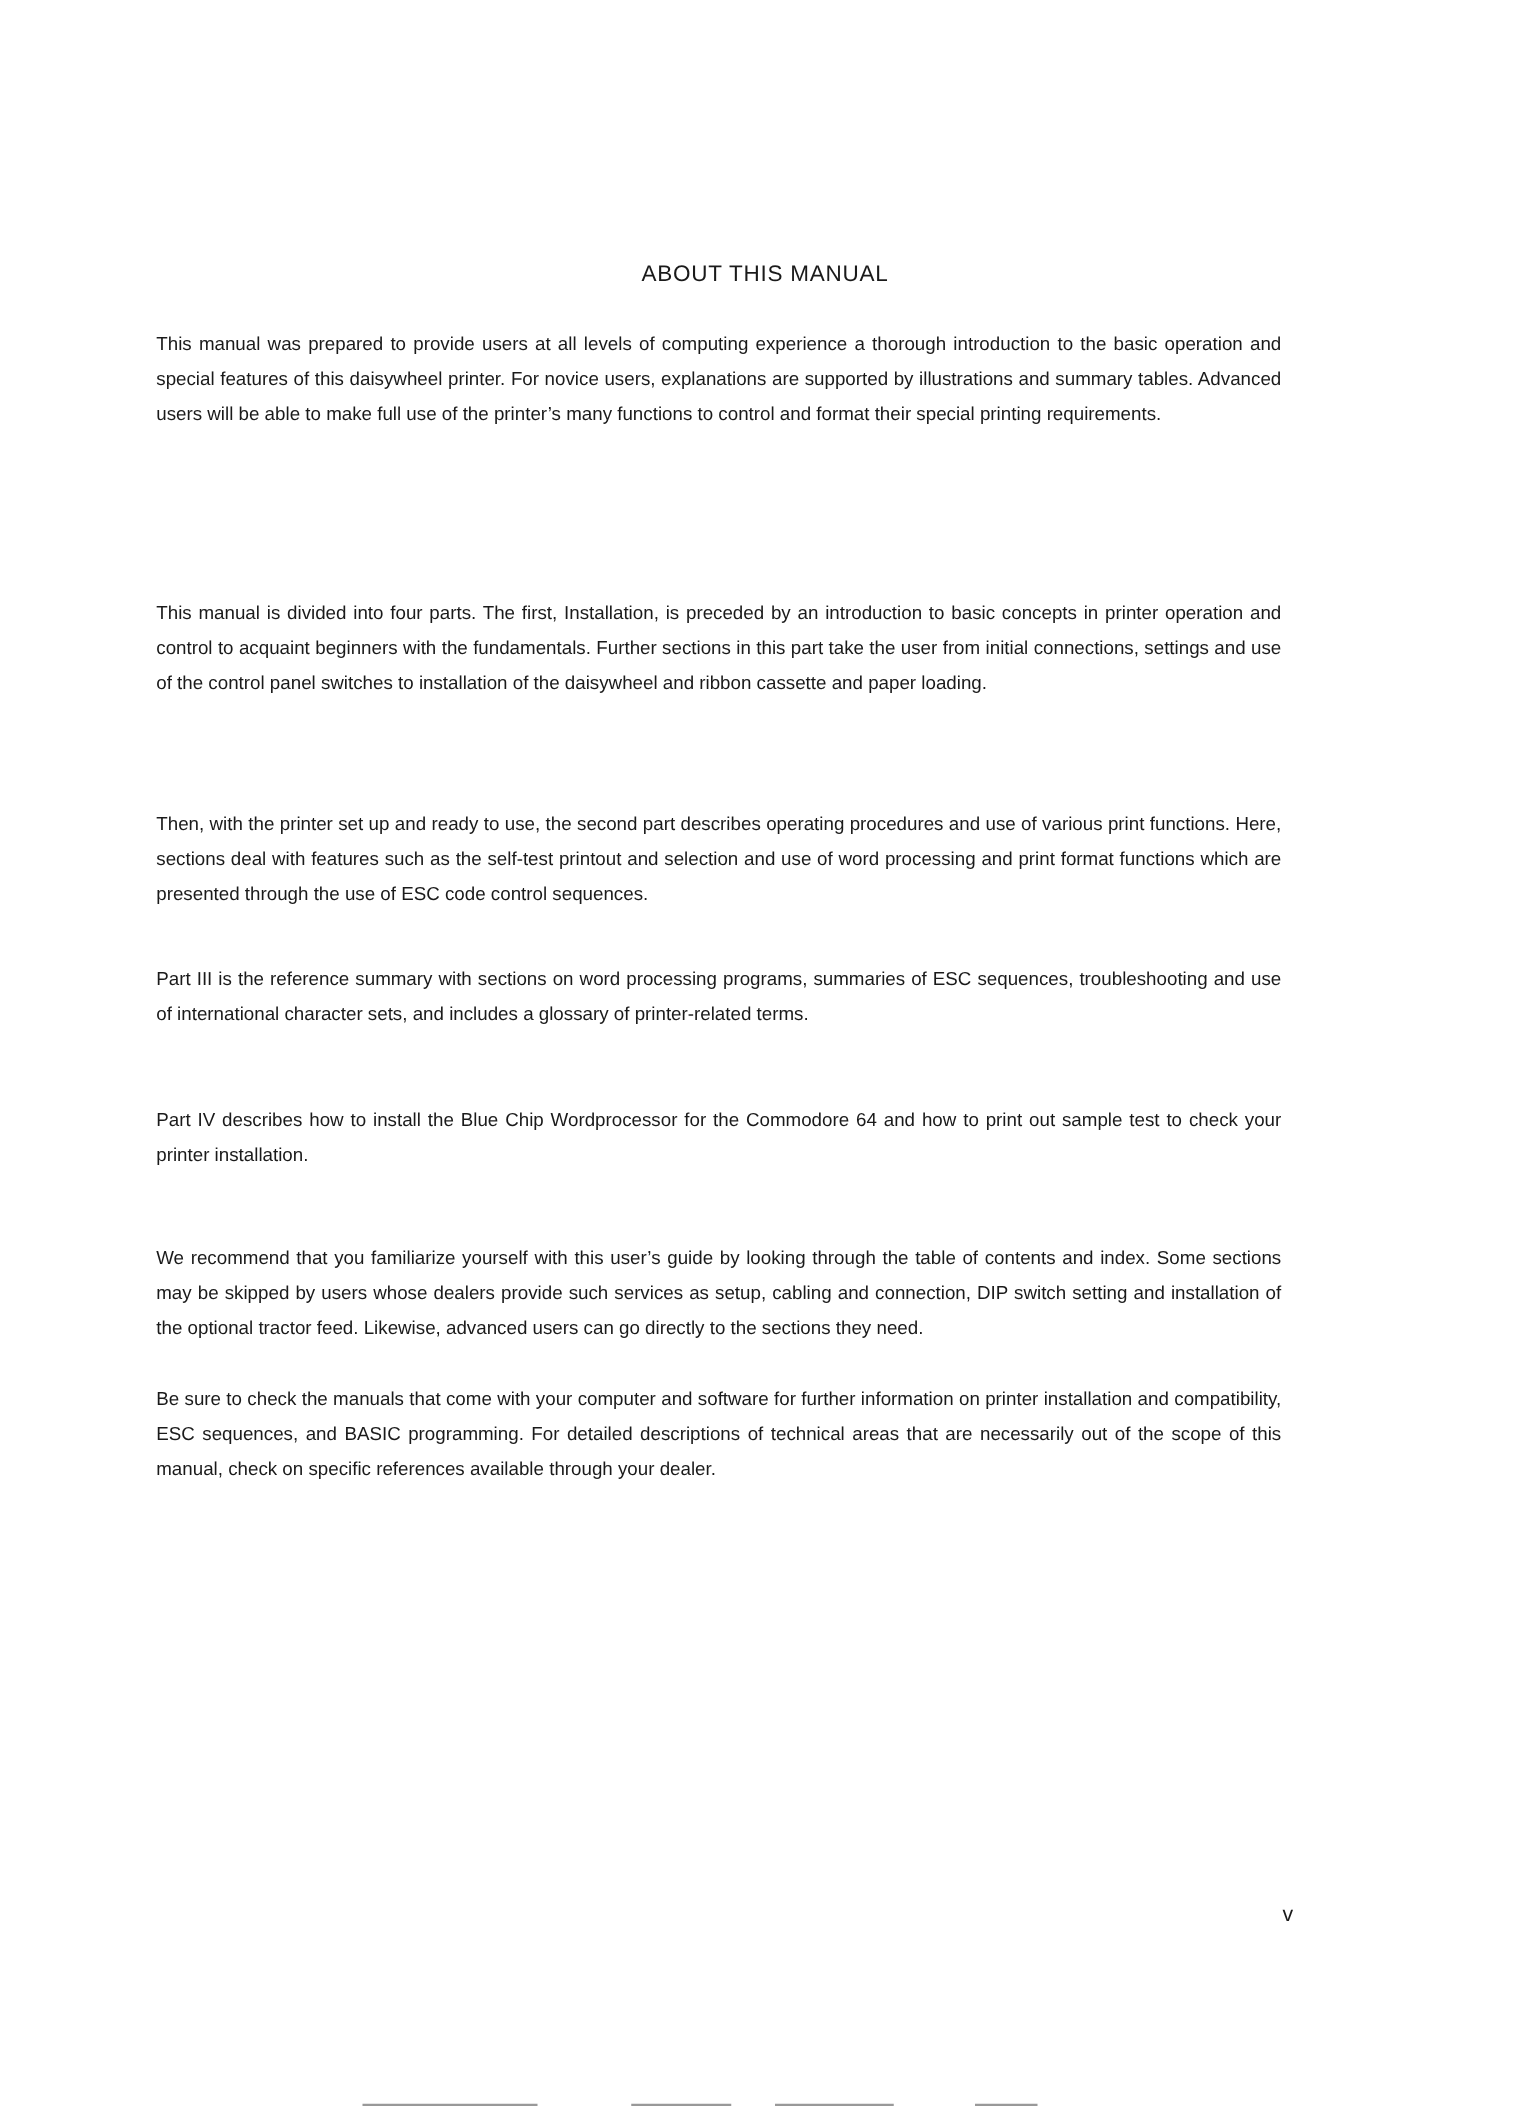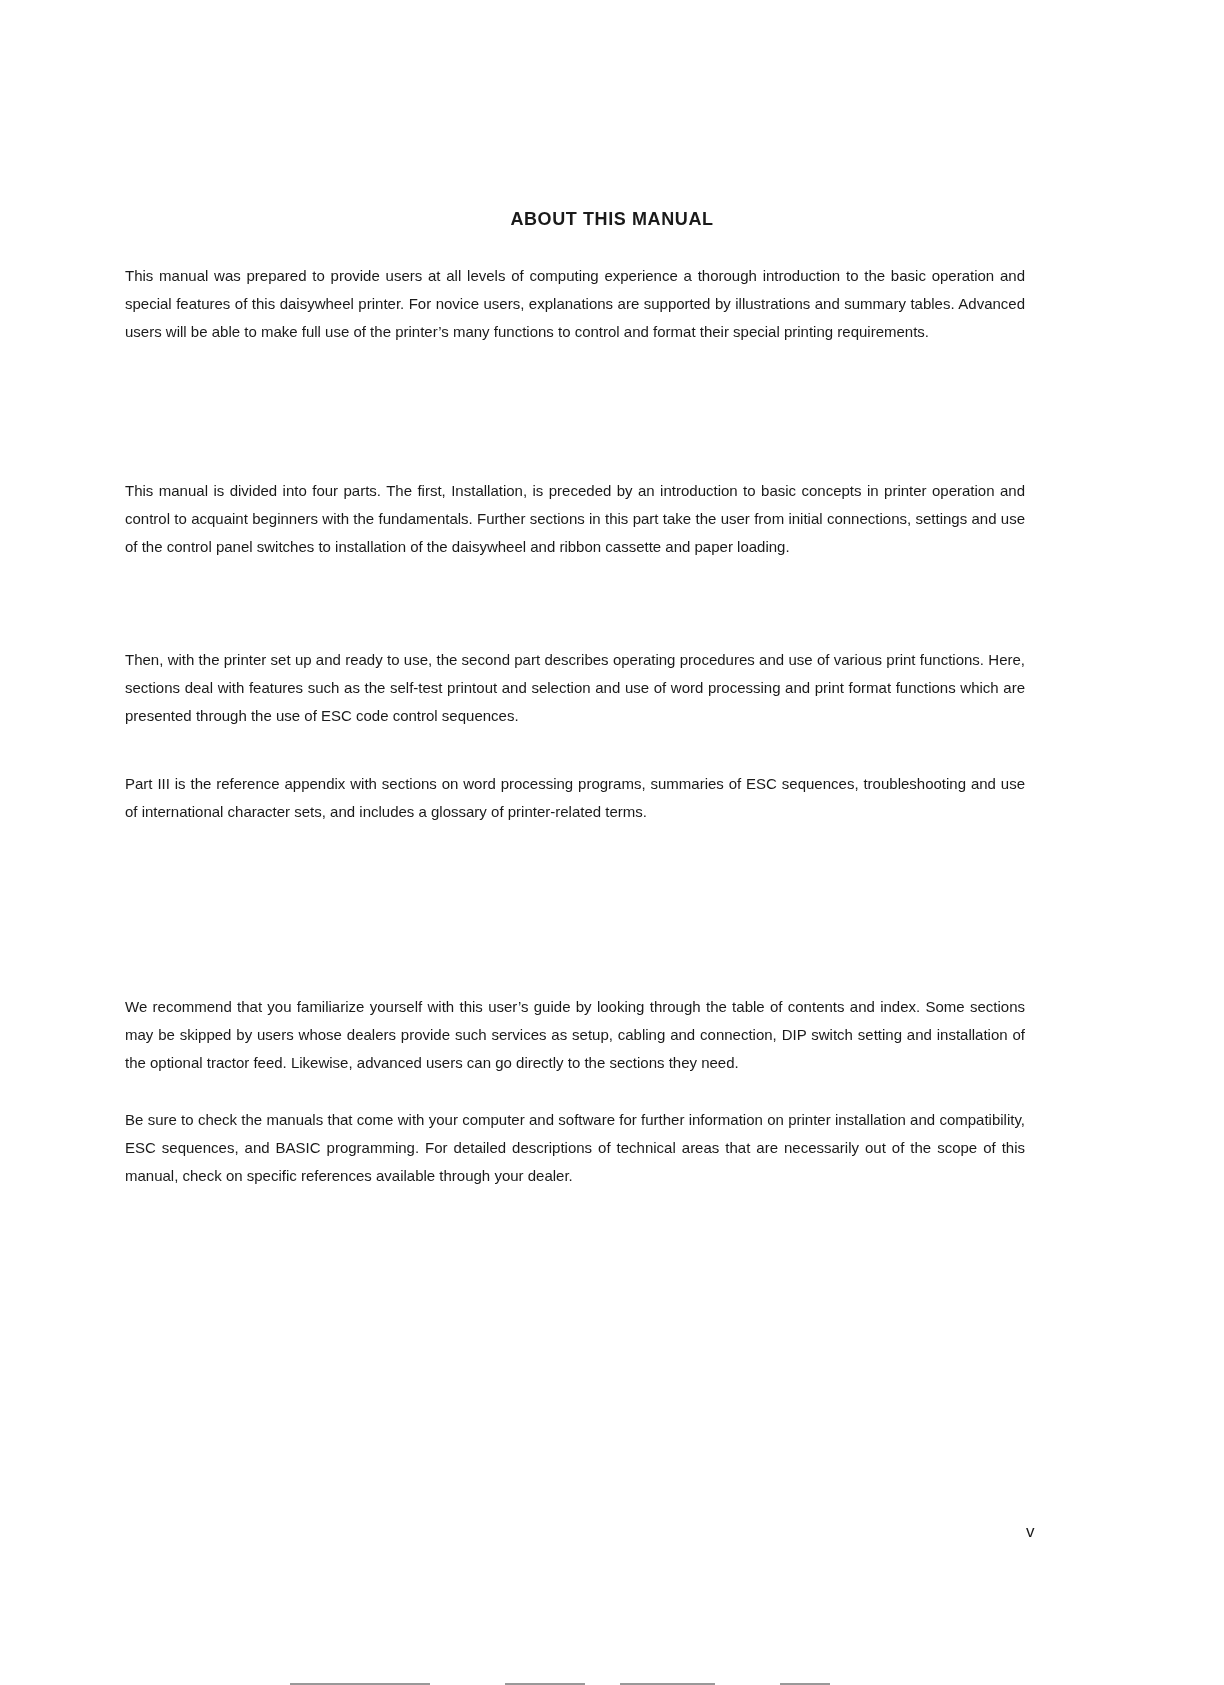--- a/index.html
+++ b/index.html
@@ -22,21 +22,21 @@
       height: 1685px;
     }
     .title {
       position: absolute;
       top: 208px;
       left: 0;
       width: 1224px;
       text-align: center;
       font-size: 18px;
       letter-spacing: 0.6px;
-      font-weight: bold;
+      font-weight: normal;
       margin: 0;
       line-height: 22px;
     }
     .para {
       position: absolute;
       left: 125px;
       width: 900px;
       margin: 0;
       font-size: 15px;
       line-height: 28.2px;
@@ -67,21 +67,22 @@
   </style>
 </head>
 <body>
 
 <div class="page">
   <h1 class="title">ABOUT THIS MANUAL</h1>
 
   <p class="para p1">This manual was prepared to provide users at all levels of computing experience a thorough introduction to the basic operation and special features of this daisywheel printer. For novice users, explanations are supported by illustrations and summary tables. Advanced users will be able to make full use of the printer’s many functions to control and format their special printing requirements.</p>
   <p class="para p2">This manual is divided into four parts. The first, Installation, is preceded by an introduction to basic concepts in printer operation and control to acquaint beginners with the fundamentals. Further sections in this part take the user from initial connections, settings and use of the control panel switches to installation of the daisywheel and ribbon cassette and paper loading.</p>
   <p class="para p3">Then, with the printer set up and ready to use, the second part describes operating procedures and use of various print functions. Here, sections deal with features such as the self-test printout and selection and use of word processing and print format functions which are presented through the use of ESC code control sequences.</p>
-  <p class="para p4">Part III is the reference appendix with sections on word processing programs, summaries of ESC sequences, troubleshooting and use of international character sets, and includes a glossary of printer-related terms.</p>
+  <p class="para p4">Part III is the reference summary with sections on word processing programs, summaries of ESC sequences, troubleshooting and use of international character sets, and includes a glossary of printer-related terms.</p>
+  <p class="para p5">Part IV describes how to install the Blue Chip Wordprocessor for the Commodore 64 and how to print out sample test to check your printer installation.</p>
   <p class="para p7">Be sure to check the manuals that come with your computer and software for further information on printer installation and compatibility, ESC sequences, and BASIC programming. For detailed descriptions of technical areas that are necessarily out of the scope of this manual, check on specific references available through your dealer.</p>
   <p class="para p6">We recommend that you familiarize yourself with this user’s guide by looking through the table of contents and index. Some sections may be skipped by users whose dealers provide such services as setup, cabling and connection, DIP switch setting and installation of the optional tractor feed. Likewise, advanced users can go directly to the sections they need.</p>
 
   <div class="page-number">v</div>
 
   <div class="scan-artifact" style="left:290px; top:1683px; width:140px;"></div>
   <div class="scan-artifact" style="left:505px; top:1683px; width:80px;"></div>
   <div class="scan-artifact" style="left:620px; top:1683px; width:95px;"></div>
   <div class="scan-artifact" style="left:780px; top:1683px; width:50px;"></div>
 </div>

